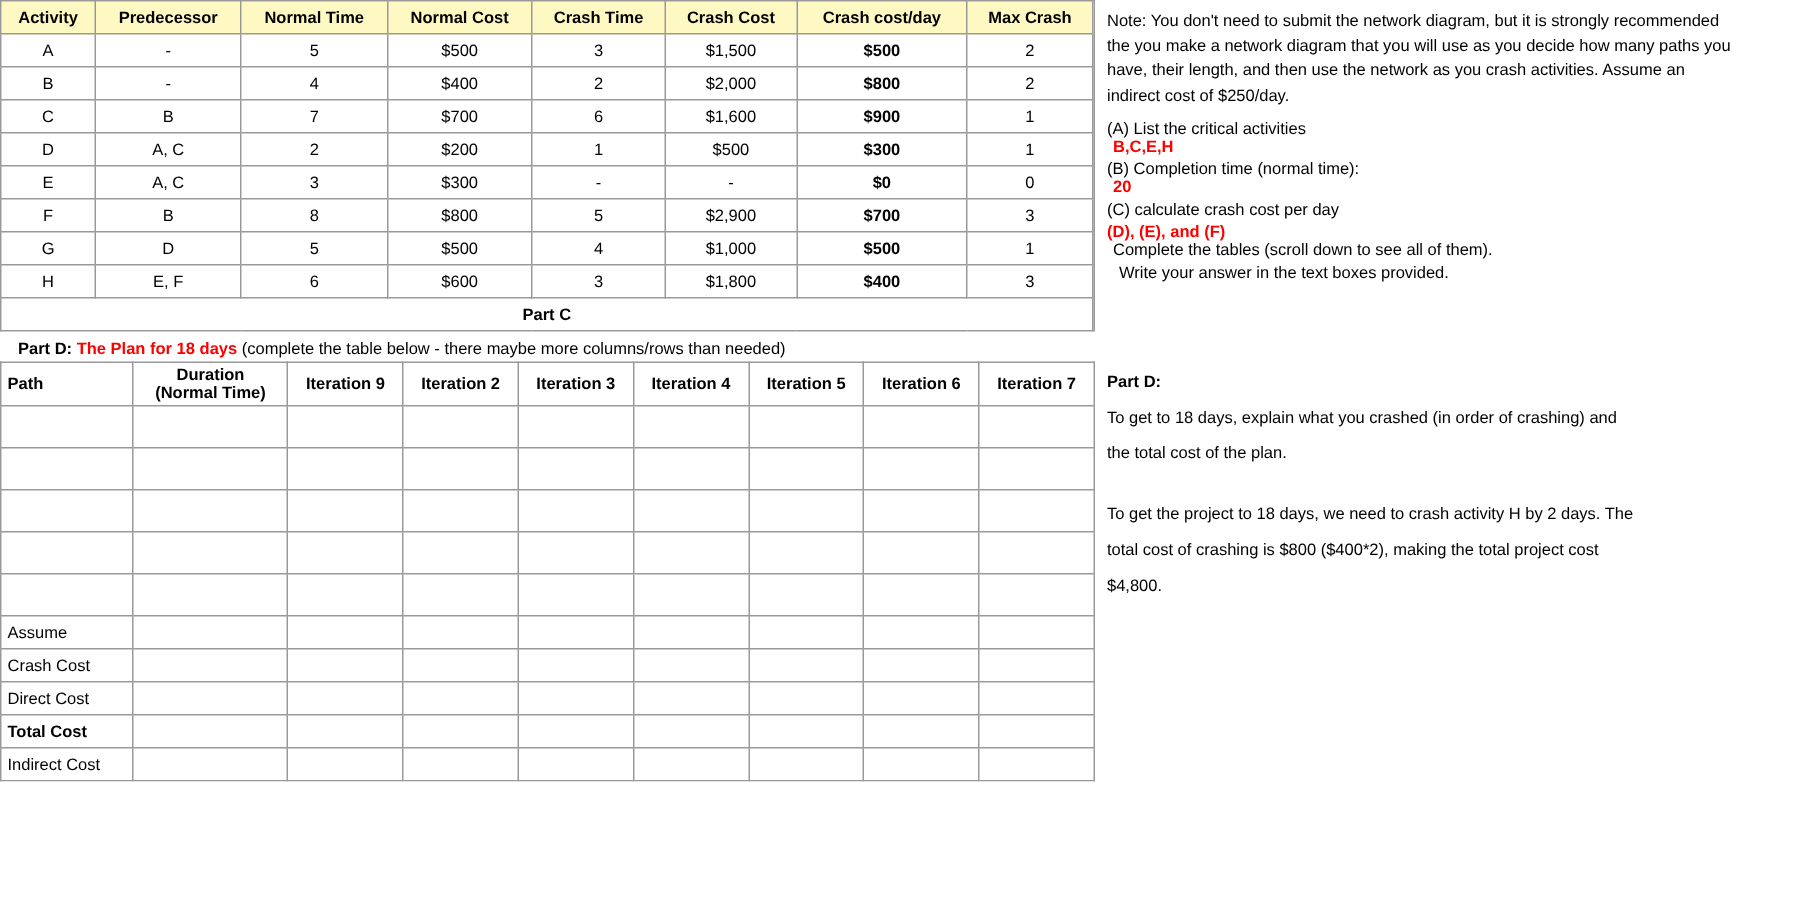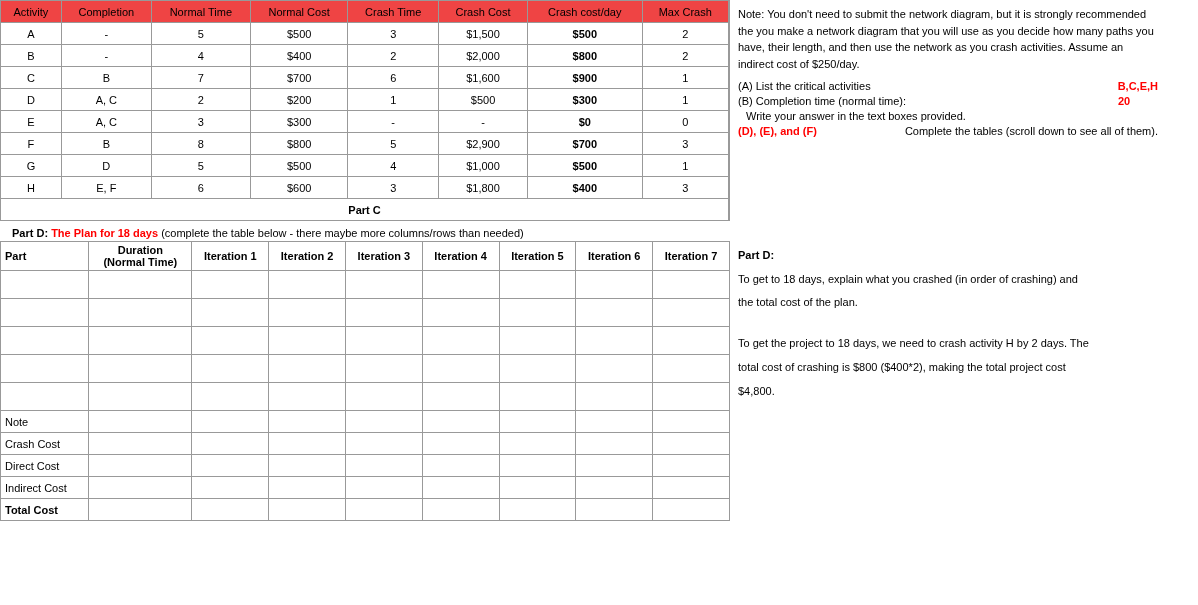--- a/index.html
+++ b/index.html
@@ -9,31 +9,31 @@
     .right-section { width: 436px; padding: 6px 8px; font-size: 11px; }
 
     
     .top-table { width: 100%; border-collapse: collapse; }
     .top-table th, .top-table td {
       border: 1px solid #999;
       padding: 2px 4px;
       text-align: center;
       height: 22px;
     }
-    .top-table th { background: #ef4444; font-weight: normal; font-size: 11px; }
+    .top-table th { background: #fef9c3; font-weight: bold; font-size: 11px; }
     .top-table td { font-size: 11px; }
     .bold-red { color: red; font-weight: bold; }
 
     
     .notes-box { font-size: 11px; line-height: 1.5; }
     .notes-box p { margin-bottom: 4px; }
 
     
     .qa-section { margin-top: 8px; font-size: 11px; }
-    .qa-row { display: flex; align-items: flex-start; margin-bottom: 3px; }
+    .qa-row { display: flex; align-items: flex-start; margin-bottom: 3px; flex-direction: column; }
     .qa-label { flex: 1; }
     .qa-answer { color: red; font-weight: bold; margin-left: 4px; min-width: 40px; }
     .part-d-bold { font-weight: bold; }
     .part-d-red { color: red; font-weight: bold; }
 
     
     .bottom-section { display: flex; width: 1198px; }
     .bottom-left { width: 730px; }
     .bottom-right { width: 468px; padding: 6px 8px; font-size: 11px; }
 
@@ -54,21 +54,21 @@
 </head>
 <body>
 
 <div class="main-container">
 
   <div class="left-section">
     <table class="top-table">
       <thead>
         <tr>
           <th>Activity</th>
-          <th>Completion</th>
+          <th>Predecessor</th>
           <th>Normal Time</th>
           <th>Normal Cost</th>
           <th>Crash Time</th>
           <th>Crash Cost</th>
           <th>Crash cost/day</th>
           <th>Max Crash</th>
         </tr>
       </thead>
       <tbody id="top-table-body">
       <tr>
@@ -164,44 +164,47 @@
     </div>
     <div class="qa-section">
       <div class="qa-row">
         <span class="qa-label">(A) List the critical activities</span>
         <span class="qa-answer">B,C,E,H</span>
       </div>
       <div class="qa-row">
         <span class="qa-label">(B) Completion time (normal time):</span>
         <span class="qa-answer">20</span>
       </div>
-      <div class="qa-row" style="padding-left:8px;">
-        <span>Write your answer in the text boxes provided.</span>
+      <div class="qa-row">
+        <span class="qa-label">(C) calculate crash cost per day</span>
       </div>
       <div class="qa-row" style="flex-wrap:wrap;">
         <span class="qa-label bold-red" style="min-width:120px;">(D), (E), and (F)</span>
         <span style="margin-left:4px;">Complete the tables (scroll down to see all of them).</span>
+      </div>
+      <div class="qa-row" style="padding-left:8px;">
+        <span>Write your answer in the text boxes provided.</span>
       </div>
     </div>
   </div>
 </div>
 
 <div style="padding: 6px 4px 2px 12px; width:730px;">
   <span class="part-d-bold">Part D: </span><span class="part-d-red">The Plan for 18 days</span><span> (complete the table below - there maybe more columns/rows than needed)</span>
 </div>
 
 <div class="bottom-section">
 
   <div class="bottom-left">
     <table class="part-d-table">
       <thead>
         <tr id="part-d-header-row">
-        <th style="text-align: left;">Part</th>
+        <th style="text-align: left;">Path</th>
             <th>Duration<br>(Normal Time)</th>
-            <th>Iteration 1</th>
+            <th>Iteration 9</th>
             <th>Iteration 2</th>
             <th>Iteration 3</th>
             <th>Iteration 4</th>
             <th>Iteration 5</th>
             <th>Iteration 6</th>
             <th>Iteration 7</th>
           </tr>
       </thead>
       <tbody id="part-d-body">
       <tr>
@@ -253,21 +256,21 @@
             <td style="height: 28px;"></td>
             <td style="height: 28px;"></td>
             <td style="height: 28px;"></td>
             <td style="height: 28px;"></td>
             <td style="height: 28px;"></td>
             <td style="height: 28px;"></td>
             <td style="height: 28px;"></td>
             <td style="height: 28px;"></td>
           </tr>
           <tr>
-            <td style="height: 22px; text-align: left; font-weight: normal;">Note</td>
+            <td style="height: 22px; text-align: left; font-weight: normal;">Assume</td>
             <td style="height: 22px;"></td>
             <td style="height: 22px;"></td>
             <td style="height: 22px;"></td>
             <td style="height: 22px;"></td>
             <td style="height: 22px;"></td>
             <td style="height: 22px;"></td>
             <td style="height: 22px;"></td>
             <td style="height: 22px;"></td>
           </tr>
           <tr>
@@ -286,32 +289,32 @@
             <td style="height: 22px;"></td>
             <td style="height: 22px;"></td>
             <td style="height: 22px;"></td>
             <td style="height: 22px;"></td>
             <td style="height: 22px;"></td>
             <td style="height: 22px;"></td>
             <td style="height: 22px;"></td>
             <td style="height: 22px;"></td>
           </tr>
           <tr>
+            <td style="height: 22px; text-align: left; font-weight: bold;">Total Cost</td>
+            <td style="height: 22px;"></td>
+            <td style="height: 22px;"></td>
+            <td style="height: 22px;"></td>
+            <td style="height: 22px;"></td>
+            <td style="height: 22px;"></td>
+            <td style="height: 22px;"></td>
+            <td style="height: 22px;"></td>
+            <td style="height: 22px;"></td>
+          </tr>
+          <tr>
             <td style="height: 22px; text-align: left; font-weight: normal;">Indirect Cost</td>
-            <td style="height: 22px;"></td>
-            <td style="height: 22px;"></td>
-            <td style="height: 22px;"></td>
-            <td style="height: 22px;"></td>
-            <td style="height: 22px;"></td>
-            <td style="height: 22px;"></td>
-            <td style="height: 22px;"></td>
-            <td style="height: 22px;"></td>
-          </tr>
-          <tr>
-            <td style="height: 22px; text-align: left; font-weight: bold;">Total Cost</td>
             <td style="height: 22px;"></td>
             <td style="height: 22px;"></td>
             <td style="height: 22px;"></td>
             <td style="height: 22px;"></td>
             <td style="height: 22px;"></td>
             <td style="height: 22px;"></td>
             <td style="height: 22px;"></td>
             <td style="height: 22px;"></td>
           </tr>
         </tbody>

